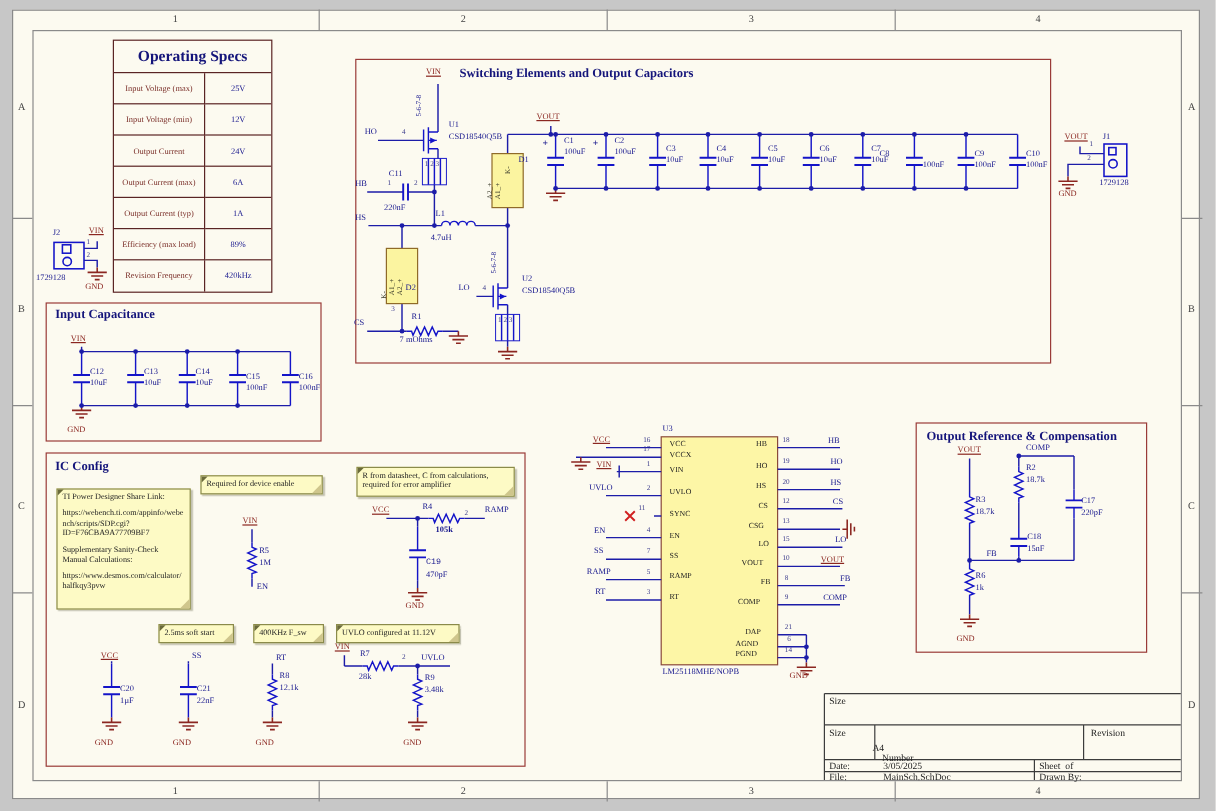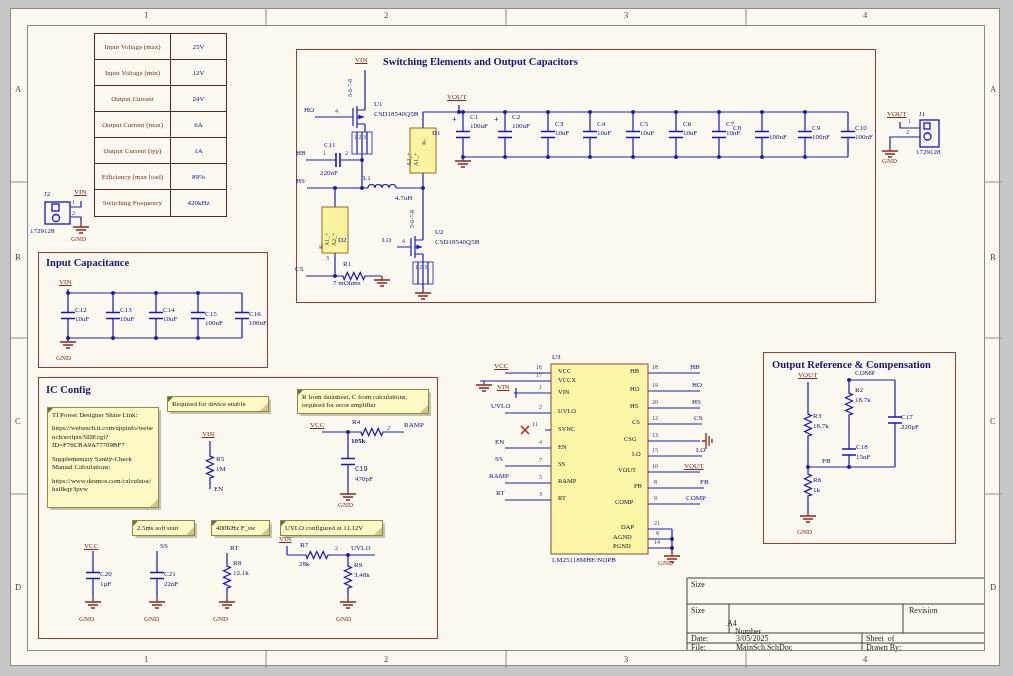--- a/index.html
+++ b/index.html
@@ -257,34 +257,35 @@
       <use href="#gnd" x="890" y="147"></use>
     </g>
 
     <g>
       <path class="tbl" d="M687,578 H984 M687,578 V650 M687,604 H984 M687,633 H984 M687,643 H984
                            M729,604 V633 M903,604 V633 M862,633 V650"></path>
     </g>
   </svg>
 
   <div class="specs">
+    <div class="sp-title">Operating Specs</div>
     <div class="sp-grid" id="specs-rows">
         <div class="sp-cell sp-l">Input Voltage (max)</div>
         <div class="sp-cell sp-v">25V</div>
         <div class="sp-cell sp-l">Input Voltage (min)</div>
         <div class="sp-cell sp-v">12V</div>
         <div class="sp-cell sp-l">Output Current</div>
         <div class="sp-cell sp-v">24V</div>
         <div class="sp-cell sp-l">Output Current (max)</div>
         <div class="sp-cell sp-v">6A</div>
         <div class="sp-cell sp-l">Output Current (typ)</div>
         <div class="sp-cell sp-v">1A</div>
         <div class="sp-cell sp-l">Efficiency (max load)</div>
         <div class="sp-cell sp-v">89%</div>
-        <div class="sp-cell sp-l">Switching Frequency</div>
+        <div class="sp-cell sp-l">Revision Frequency</div>
         <div class="sp-cell sp-v">420kHz</div>
       </div>
   </div>
 
   <div id="notes">
       <div class="note" style="left: 47px; top: 407px; width: 112px; min-height: 101px;">
         <p>TI Power Designer Share Link:</p>
         <p>https://webench.ti.com/appinfo/webench/scripts/SDP.cgi?ID=F76CBA9A77709BF7</p>
         <p>Supplementary Sanity-Check Manual Calculations:</p>
         <p>https://www.desmos.com/calculator/halfkqy3pvw</p>
@@ -352,21 +353,21 @@
       <span class="lb ref" style="left: 374px; top: 101px;">U1</span>
       <span class="lb ref" style="left: 374px; top: 111px;">CSD18540Q5B</span>
       <span class="lb pin" style="left: 354px; top: 134px;">1 2 3</span>
       <span class="lb net" style="left: 296px; top: 150px;">HB</span>
       <span class="lb pin" style="left: 323px; top: 150px;">1</span>
       <span class="lb pin" style="left: 345px; top: 150px;">2</span>
       <span class="lb ref" style="left: 324px; top: 142px;">C11</span>
       <span class="lb ref" style="left: 320px; top: 170px;">220nF</span>
       <span class="lb net" style="left: 296px; top: 178px;">HS</span>
       <span class="lb ref" style="left: 363px; top: 175px;">L1</span>
-      <span class="lb ref" style="left: 359px; top: 195px; margin-left: 36px;">4.7uH</span>
+      <span class="lb ref" style="left: 359px; top: 195px;">4.7uH</span>
       <span class="lb ref" style="left: 338px; top: 237px;">D2</span>
       <span class="lb dtext" style="left: 324px; top: 243px;">K-</span>
       <span class="lb dtext" style="left: 330px; top: 240px;">A1_+</span>
       <span class="lb dtext" style="left: 337px; top: 240px;">A2_+</span>
       <span class="lb pin" style="left: 326px; top: 255px;">3</span>
       <span class="lb net" style="left: 295px; top: 266px;">CS</span>
       <span class="lb ref" style="left: 343px; top: 261px;">R1</span>
       <span class="lb ref" style="left: 333px; top: 280px;">7 mOhms</span>
       <span class="lb net" style="left: 382px; top: 237px;">LO</span>
       <span class="lb pin" style="left: 402px; top: 238px;">4</span>
@@ -460,21 +461,21 @@
       <span class="lb pwr" style="left: 684px; top: 463px;">VOUT</span>
       <span class="lb net" style="left: 700px; top: 479px;">FB</span>
       <span class="lb net" style="left: 686px; top: 495px;">COMP</span>
       <span class="lb gnd" style="left: 658px; top: 560px;">GND</span>
       <span class="lb pwr" style="left: 202px; top: 431px;">VIN</span>
       <span class="lb ref" style="left: 216px; top: 456px;">R5</span>
       <span class="lb ref" style="left: 216px; top: 466px;">1M</span>
       <span class="lb net" style="left: 214px; top: 486px;">EN</span>
       <span class="lb pwr" style="left: 310px; top: 422px;">VCC</span>
       <span class="lb ref" style="left: 352px; top: 419px;">R4</span>
-      <span class="lb ref" style="left: 351px; top: 438px; font-weight: bold;">105k</span>
+      <span class="lb ref" style="left: 363px; top: 438px; font-weight: bold;">105k</span>
       <span class="lb pin" style="left: 387px; top: 425px;">2</span>
       <span class="lb net" style="left: 404px; top: 422px;">RAMP</span>
       <span class="lb ref" style="left: 355px; top: 466px; font-family: Liberation Mono, monospace;">C19</span>
       <span class="lb ref" style="left: 355px; top: 476px;">470pF</span>
       <span class="lb gnd" style="left: 338px; top: 502px;">GND</span>
       <span class="lb pwr" style="left: 84px; top: 543px;">VCC</span>
       <span class="lb ref" style="left: 100px; top: 571px;">C20</span>
       <span class="lb ref" style="left: 100px; top: 581px;">1µF</span>
       <span class="lb gnd" style="left: 79px; top: 616px;">GND</span>
       <span class="lb net" style="left: 160px; top: 543px;">SS</span>

